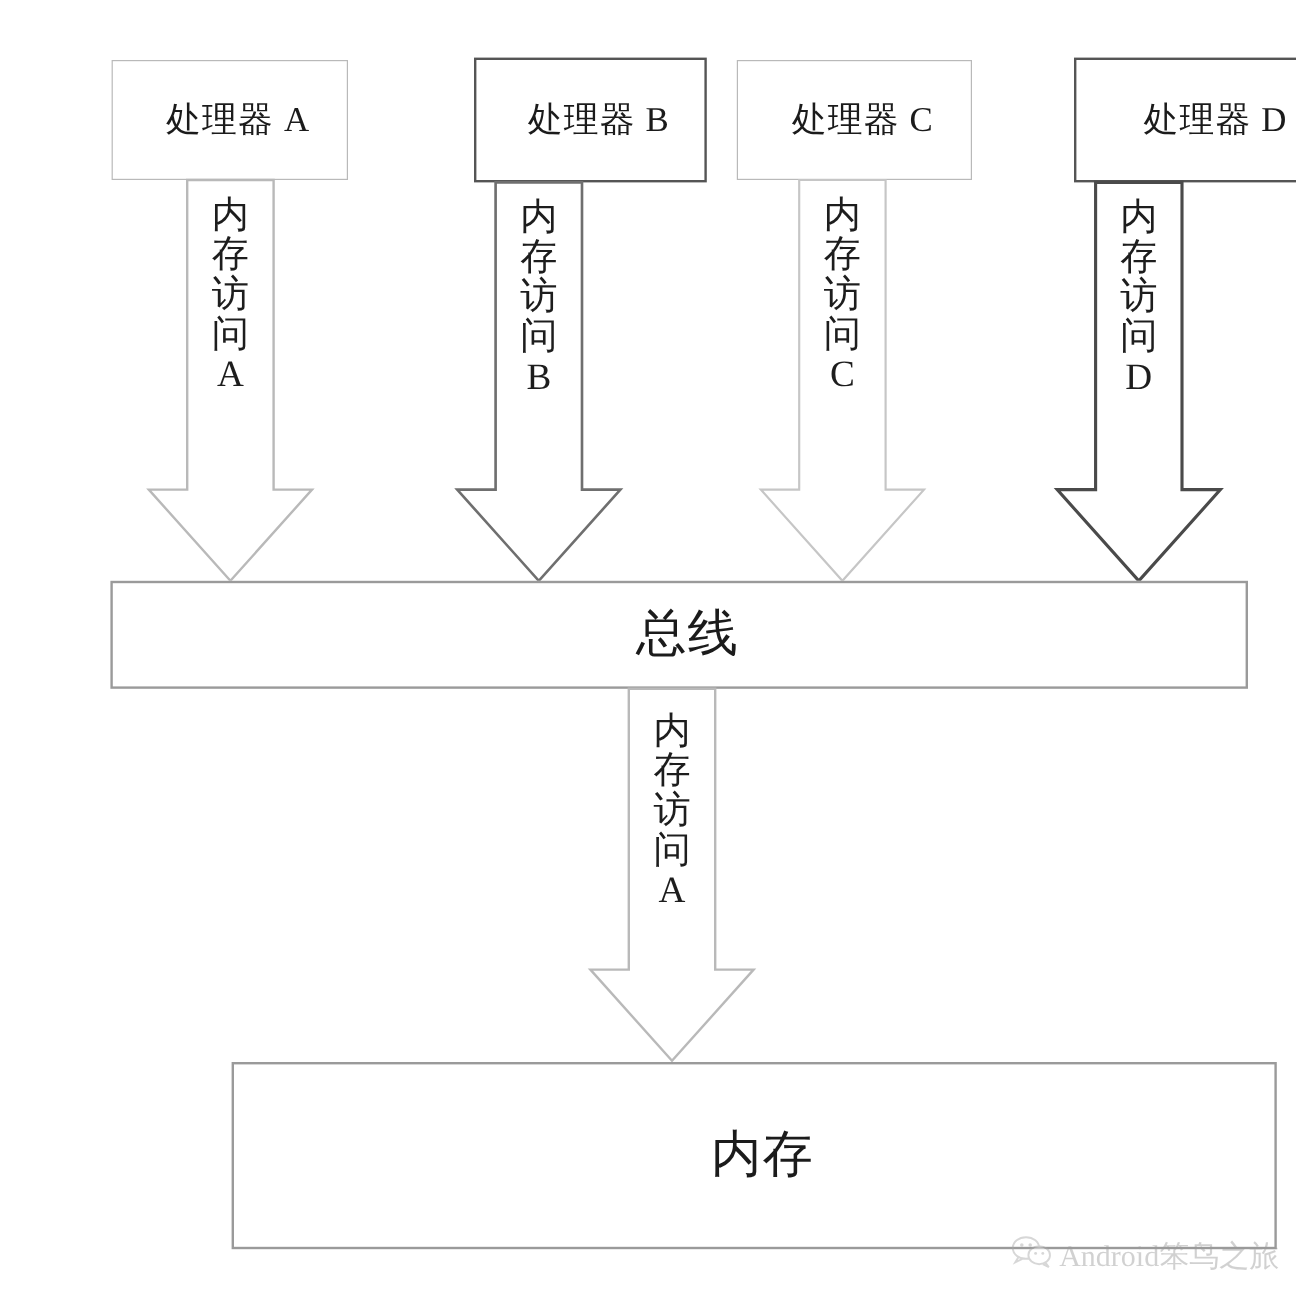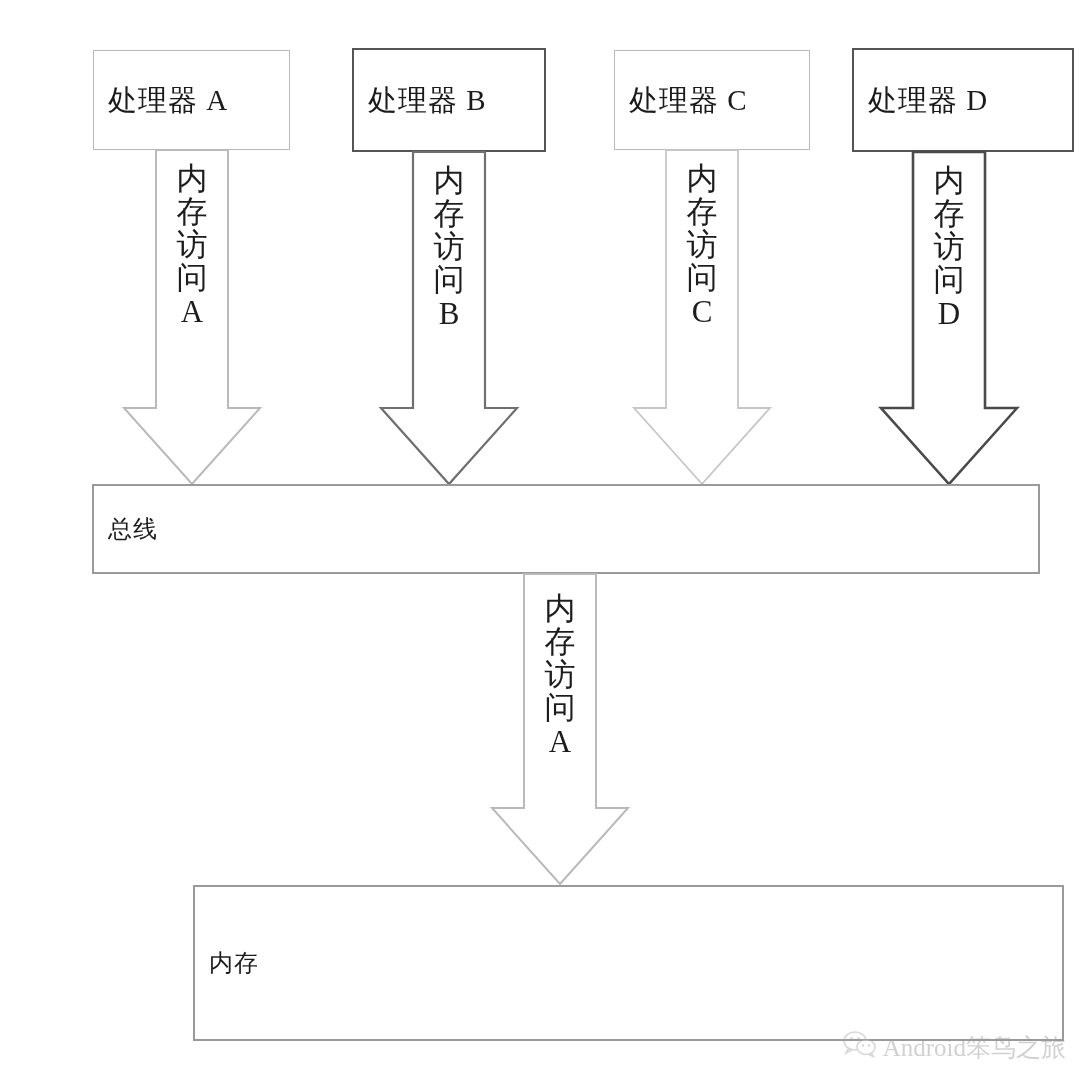--- a/index.html
+++ b/index.html
@@ -16,37 +16,37 @@
     overflow: hidden;
   }
 
   
   .node-box {
     position: absolute;
     box-sizing: border-box;
     background: #ffffff;
     display: flex;
     align-items: center;
-    justify-content: flex-start;
+    justify-content: center;
     padding-left: 14px;
   }
   .node-label {
     font-size: 29px;
     color: #1b1b1b;
     letter-spacing: 1px;
     white-space: nowrap;
     line-height: 1;
   }
   .node-label.big {
-    font-size: 24px;
+    font-size: 42px;
   }
 
   
   .stroke-light  { border: 1.5px solid #b9b9b9; }
-  .stroke-dark   { border: 2px solid #555555; }
+  .stroke-dark   { border: 2px solid #555555; margin-left: 43px; }
   .stroke-bus    { border: 2px solid #9a9a9a; }
 
   
   .arrow-wrap {
     position: absolute;
   }
   .arrow-wrap svg {
     display: block;
     overflow: visible;
   }

